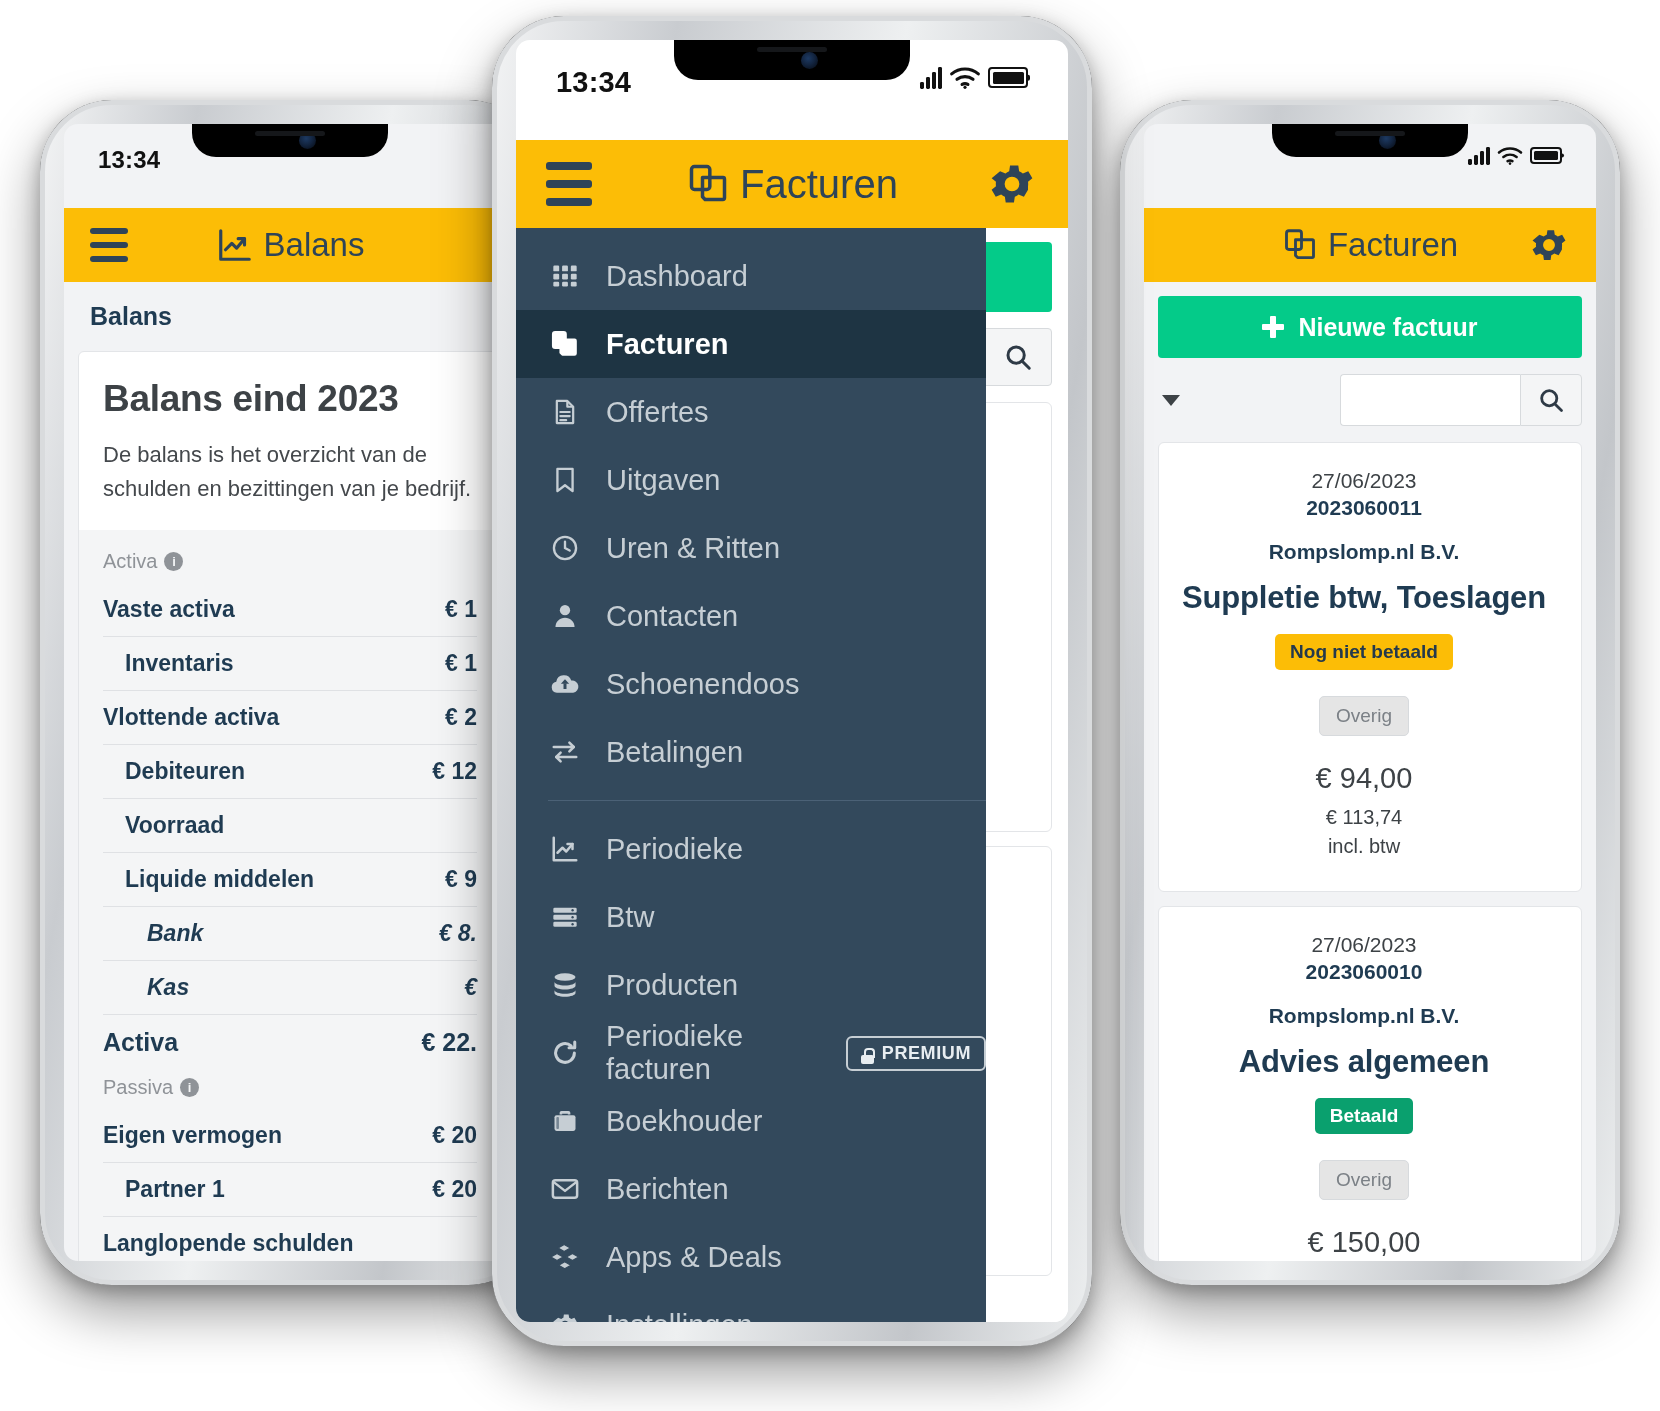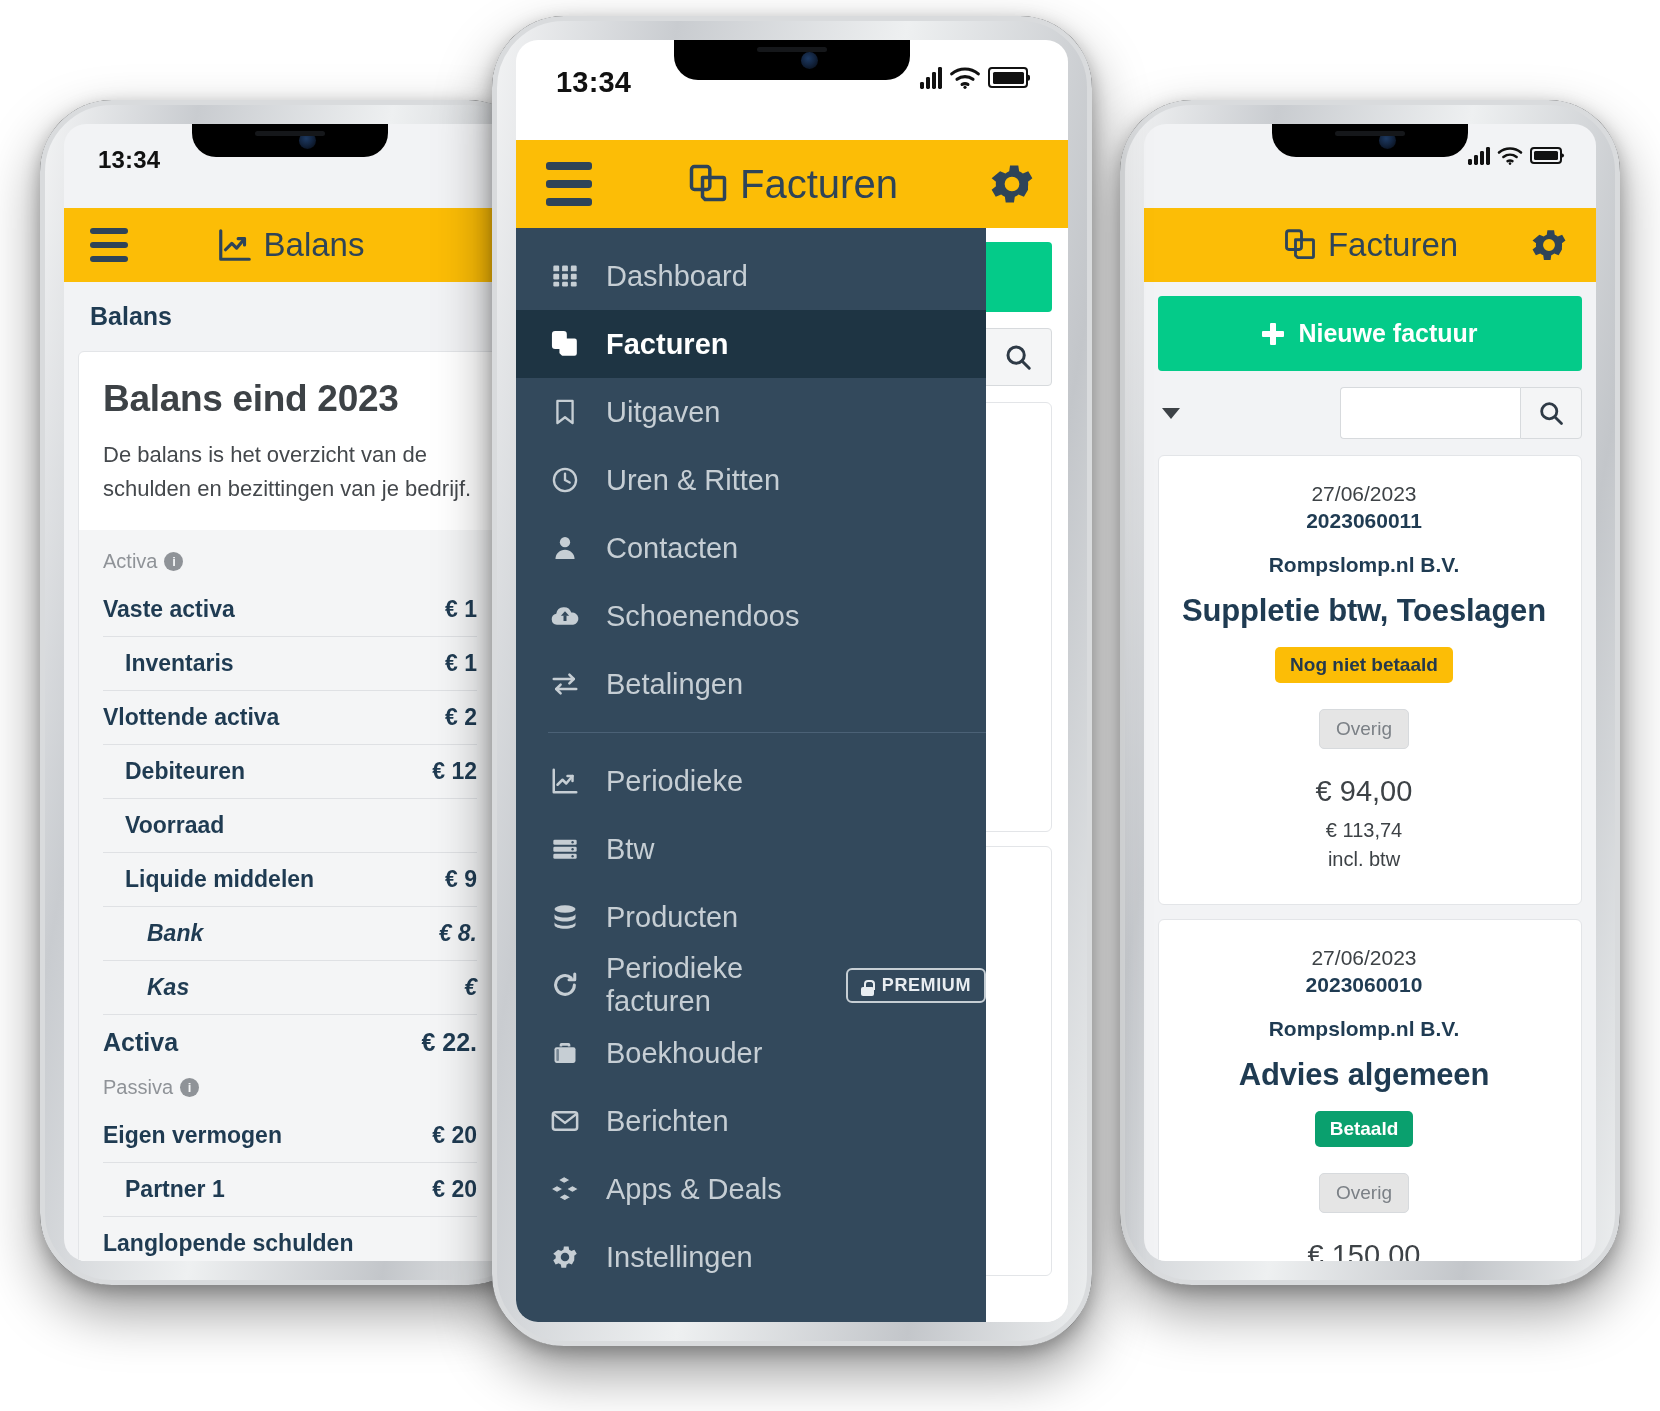--- a/index.html
+++ b/index.html
@@ -25,21 +25,21 @@
     border: 5px solid #d9dbdd;
     background: linear-gradient(100deg,#f2f3f4 0%,#c9ccd0 22%,#eef0f1 50%,#c3c6ca 78%,#eceeef 100%);
     pointer-events: none;
   }
   .phone .bezel {
     position: absolute; left: 13px; top: 13px; right: 13px; bottom: 13px;
     background: #000; border-radius: 60px;
   }
   .screen {
     position: absolute; left: 24px; top: 24px; right: 24px; bottom: 24px;
-    border-radius: 22px; overflow: hidden; background: #f4f5f6;
+    border-radius: 14px; overflow: hidden; background: #f4f5f6;
   }
   .notch {
     position: absolute; top: 0; left: 50%; transform: translateX(-50%);
     background: #000; border-bottom-left-radius: 24px; border-bottom-right-radius: 24px;
     z-index: 40; display: flex; align-items: center; justify-content: center;
   }
   .notch .lens {
     width: 17px; height: 17px; border-radius: 50%;
     background: radial-gradient(circle at 42% 38%, #1d3a63 0%, #12233d 48%, #05080e 100%);
     margin-left: 34px;
@@ -127,21 +127,21 @@
   #phoneRight .statusbar { padding: 22px 34px 0 34px; font-size: 24px; }
   #phoneRight .notch { width: 196px; height: 33px; }
   #phoneRight .appbar { height: 74px; padding: 0 26px; margin-top: 84px; }
   #phoneRight .hamburger { visibility: hidden; }
   #phoneRight .hamburger i { width: 38px; height: 6px; margin: 4.2px 0; }
   #phoneRight .appbar-title { font-size: 33px; }
   #phoneRight .sb-time { visibility: hidden; }
 
   .newinv {
     margin: 14px 14px 0 14px; background: #04CB89; color: #fff;
-    height: 75px; border-radius: 4px; display: flex; align-items: center;
+    height: 62px; border-radius: 4px; display: flex; align-items: center;
     justify-content: center; gap: 14px; font-size: 25px; font-weight: 700; cursor: pointer;
   }
   .plus { position: relative; width: 22px; height: 22px; }
   .plus::before, .plus::after { content: ""; position: absolute; background: #fff; border-radius: 1px; }
   .plus::before { left: 0; top: 8px; width: 22px; height: 6px; }
   .plus::after { top: 0; left: 8px; width: 6px; height: 22px; }
 
   .filterbar { display: flex; align-items: center; justify-content: flex-end; padding: 16px 14px; gap: 0; }
   .caret { width: 0; height: 0; border-left: 9px solid transparent; border-right: 9px solid transparent;
            border-top: 11px solid #3d4246; margin-right: auto; margin-left: 4px; cursor: pointer; }
@@ -520,20 +520,30 @@
           <div class="mi active">
             <span class="ic">
               <svg width="30" height="30" viewBox="0 0 24 24" fill="none" stroke="#fff" stroke-width="1.9" stroke-linejoin="round">
                 <rect x="2.5" y="2.5" width="10" height="12.5" rx="1.6"></rect>
                 <path d="M8.5 8.5h11.2c.5 0 .8.4.8.9v10.1c0 .5-.4.9-.9.9H9.9l-1.4-1.4z"></path>
               </svg>
             </span>
             <span>Facturen</span>
           </div>
 
+          <div class="mi">
+            <span class="ic">
+              <svg width="28" height="28" viewBox="0 0 24 24" fill="none" stroke="#c6ced4" stroke-width="1.9" stroke-linejoin="round">
+                <path d="M5 2.5h9l5 5v14H5z"></path>
+                  <path d="M14 2.5v5h5"></path>
+                <path d="M8 12h8M8 15.5h8M8 19h5" stroke-linecap="round"></path>
+              </svg>
+            </span>
+            <span>Offertes</span>
+          </div>
 
           <div class="mi">
             <span class="ic">
               <svg width="28" height="28" viewBox="0 0 24 24" fill="none" stroke="#c6ced4" stroke-width="2" stroke-linejoin="round">
                 <path d="M5.5 2.5h13v19l-6.5-5-6.5 5z"></path>
               </svg>
             </span>
             <span>Uitgaven</span>
           </div>
 

